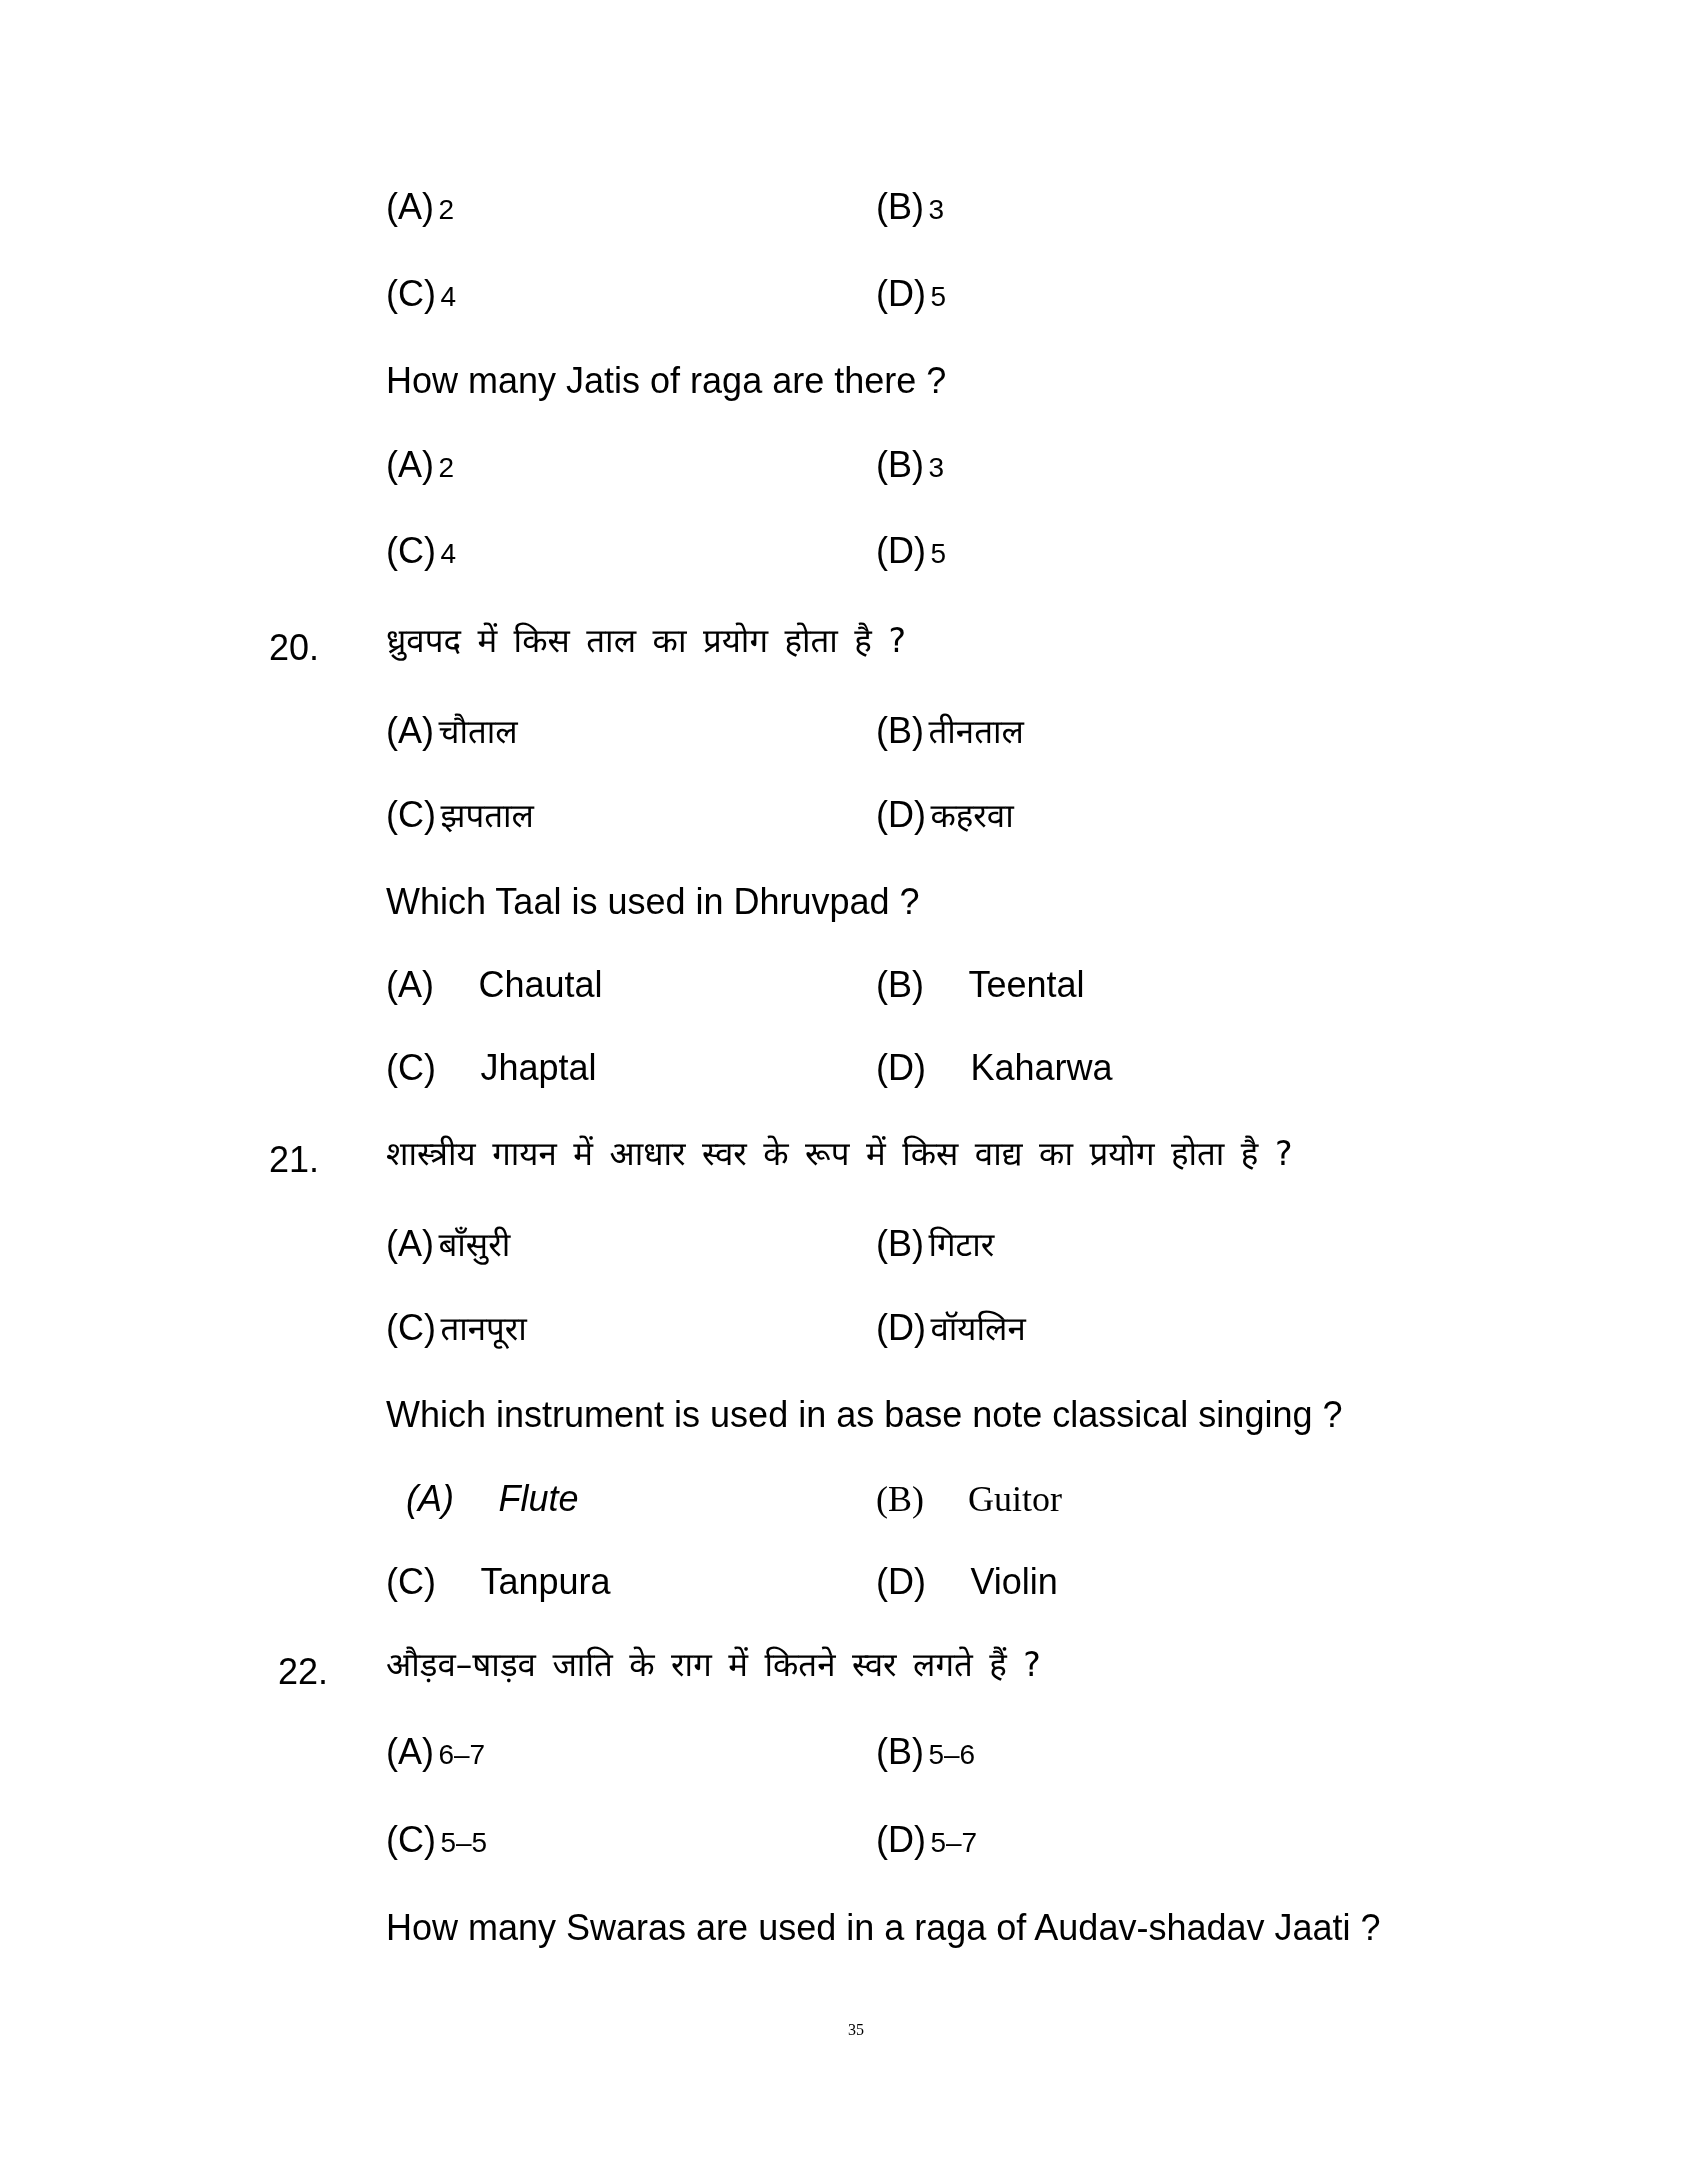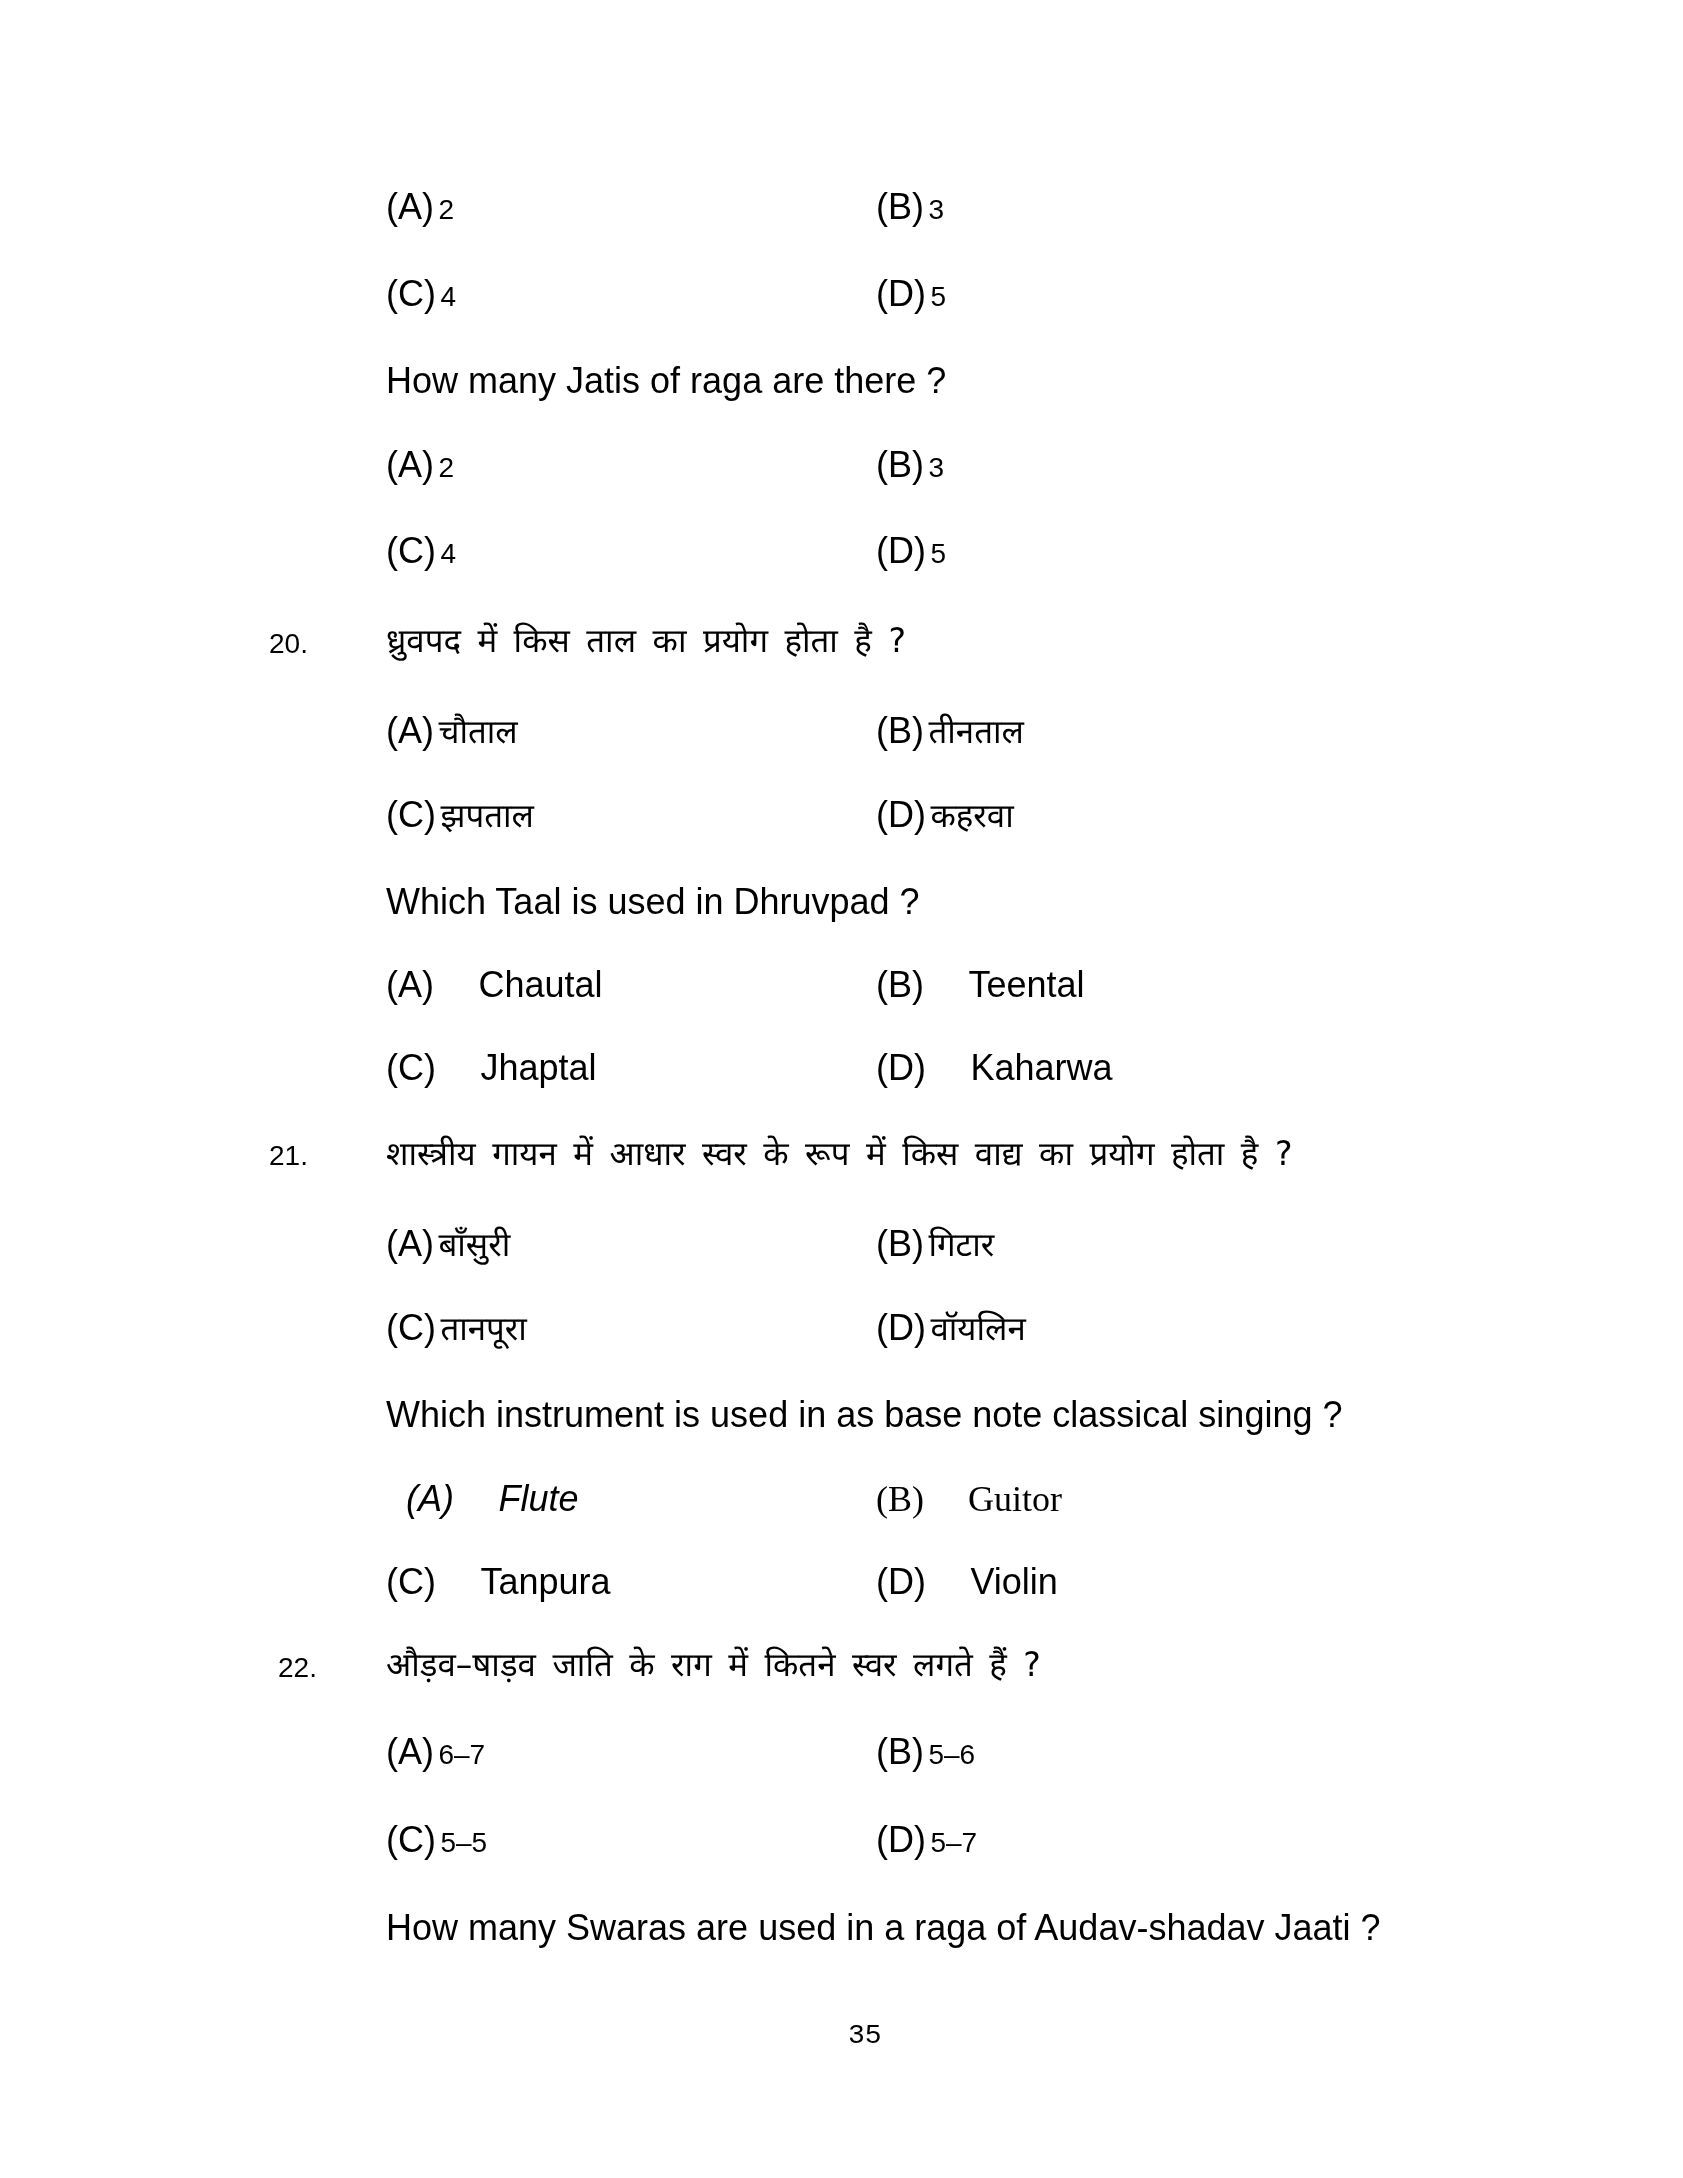--- a/index.html
+++ b/index.html
@@ -1,26 +1,26 @@
 <!DOCTYPE html>
 <html><head>
 <meta charset="utf-8">
 <style>
   html, body { margin: 0; padding: 0; background: #ffffff; }
   body { width: 1683px; height: 2178px; position: relative; overflow: hidden;
          font-family: "Liberation Sans", "DejaVu Sans", sans-serif; color: #000; }
   .line { position: absolute; white-space: nowrap; line-height: 1; }
   .en { font-size: 36px; }
-  .qnum { font-size: 28px; }
+  .qnum { font-size: 36px; }
   .opt-letter { font-size: 36px; }
   .opt-val-num { font-size: 28px; }
   .opt-val-text { font-size: 36px; margin-left: 40px; }
   .opt-val-hi { font-size: 33px; font-family: Liberation Sans, sans-serif; margin-top: 44px; }
   .q-hi { font-size: 33px; font-family: "DejaVu Sans", "Liberation Sans", sans-serif; word-spacing: 6px; }
-  .pagenum { font-size: 28px; font-family: Liberation Mono, monospace; }
+  .pagenum { font-size: 16px; font-family: Liberation Serif, serif; }
 </style>
 </head>
 <body>
 
 <div class="line" style="left:386px; top:189px;">
   <span class="opt-letter">(A)</span>
   <span class="opt-val-num">2</span>
 </div>
 <div class="line" style="left:876px; top:189px;">
   <span class="opt-letter">(B)</span>

